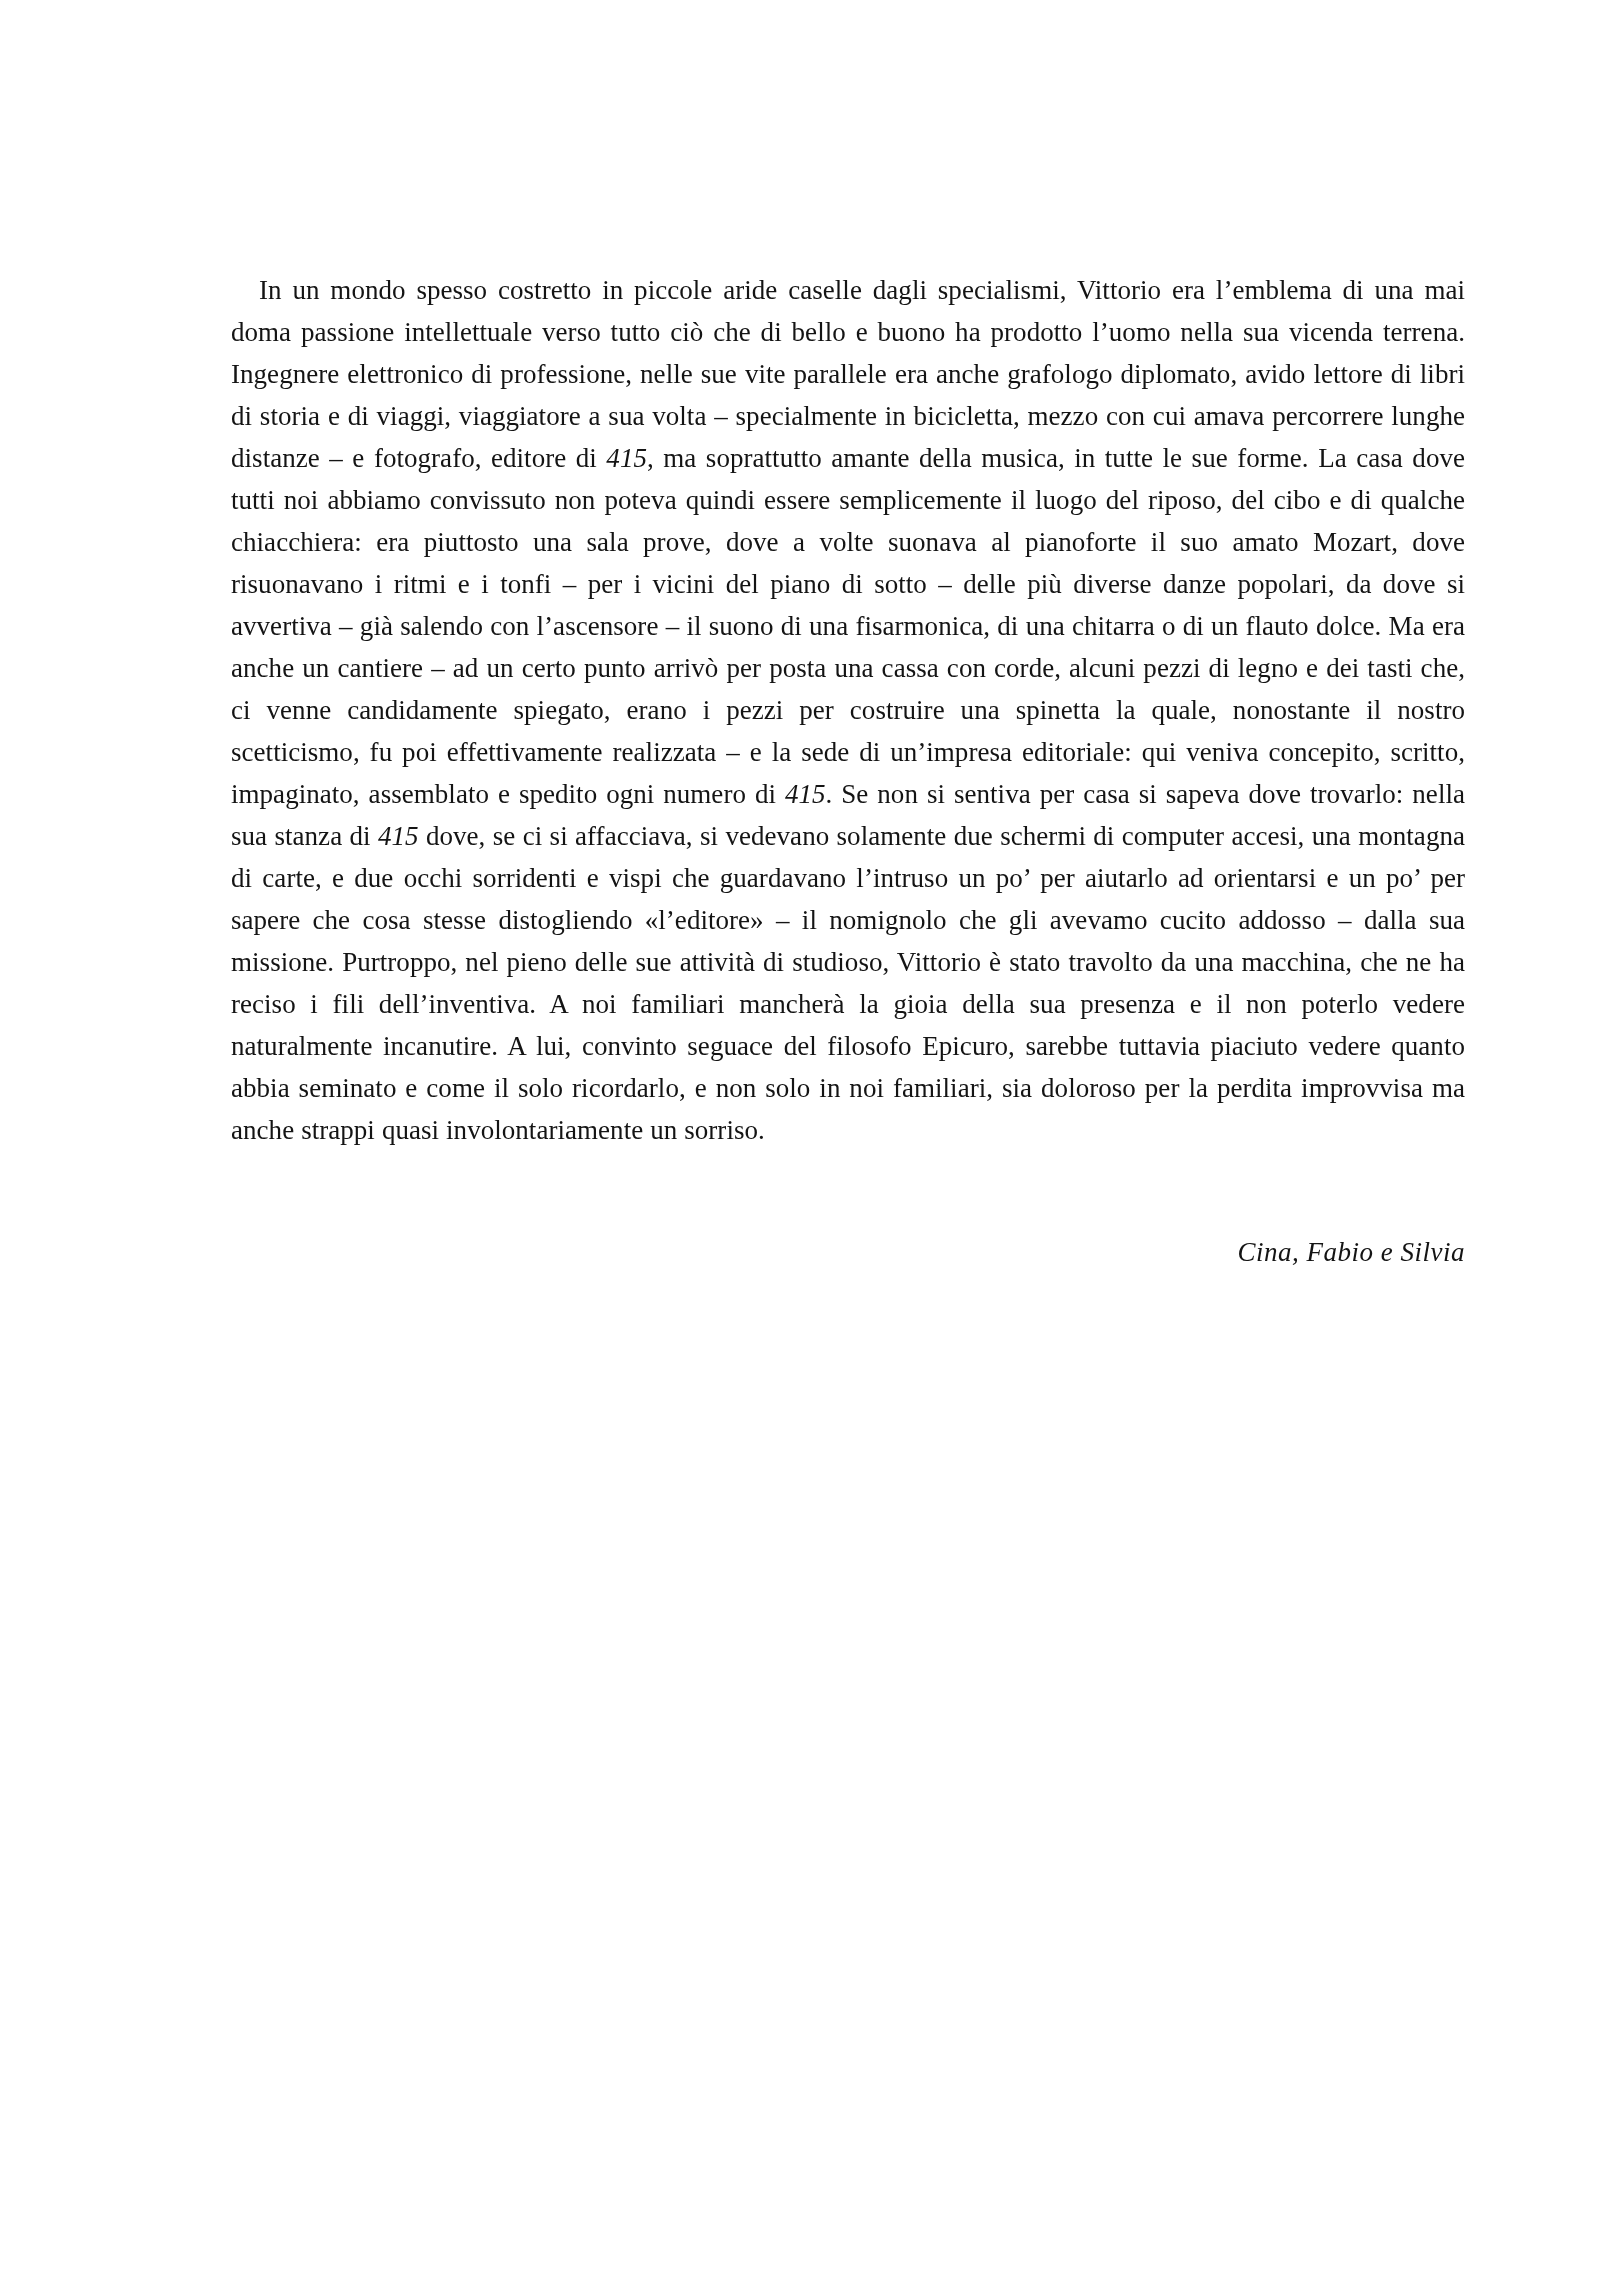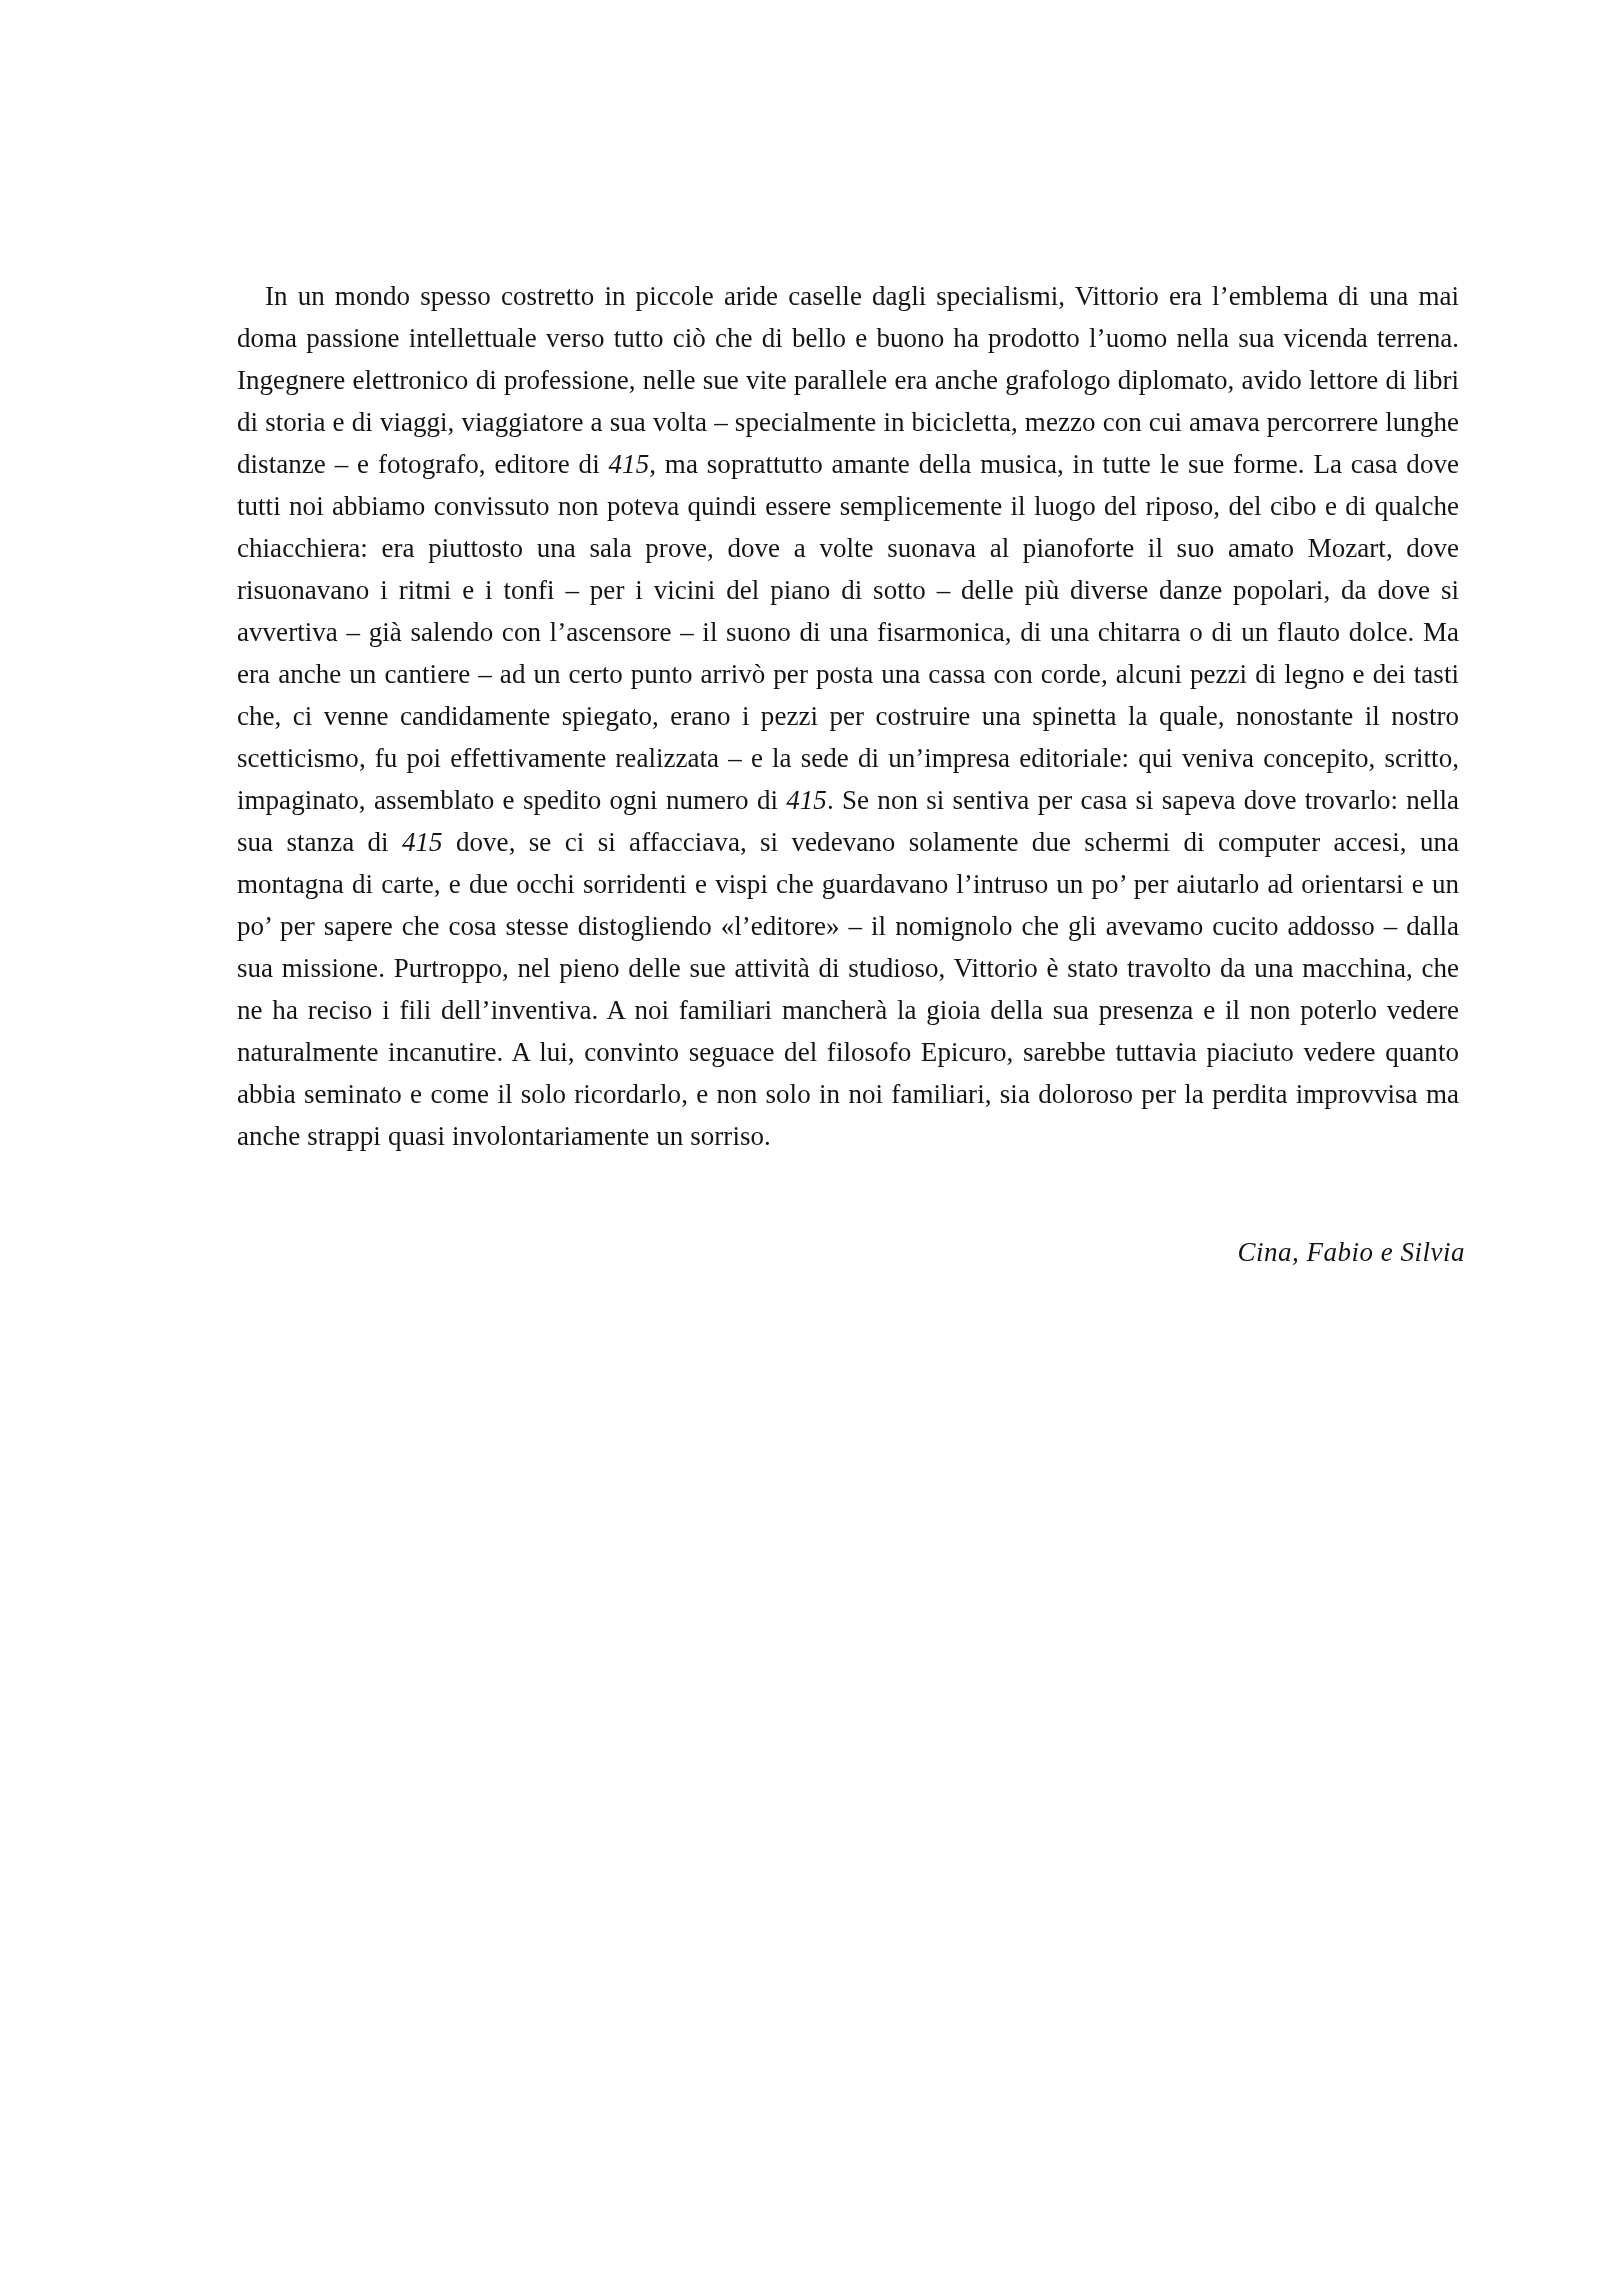--- a/index.html
+++ b/index.html
@@ -19,21 +19,21 @@
     overflow: hidden;
     box-sizing: border-box;
   }
   .text-block {
     position: absolute;
     left: 231px;
     top: 269px;
     width: 1234px;
   }
   .body-paragraph {
-    margin: 6px;
+    margin: 0;
     font-size: 27px;
     line-height: 42px;
     text-align: justify;
     text-justify: inter-word;
     text-indent: 28px;
     hyphens: manual;
     -webkit-hyphens: manual;
     word-spacing: 0.2px;
     letter-spacing: 0.04px;
     font-kerning: normal;

